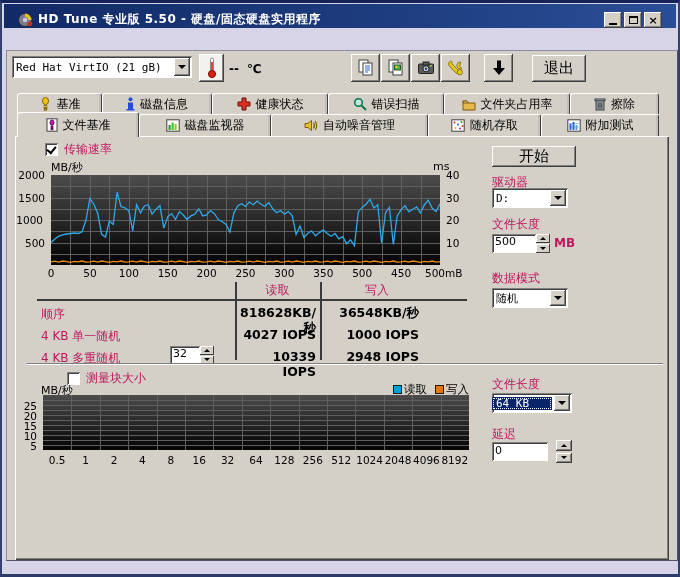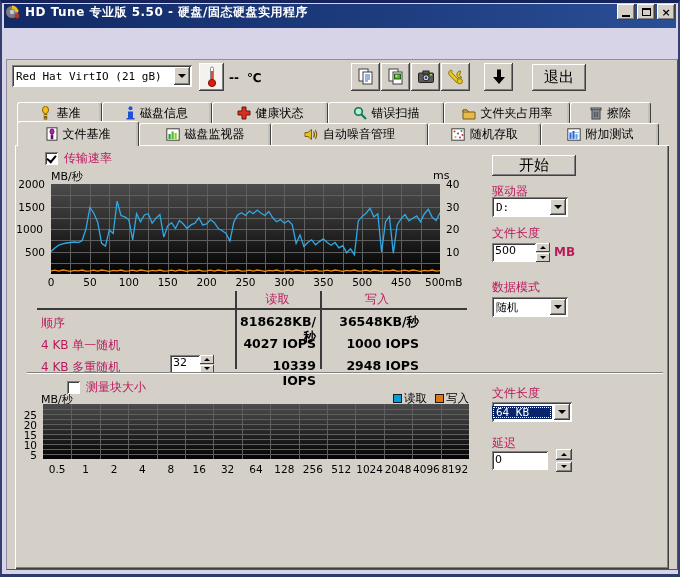--- a/index.html
+++ b/index.html
@@ -1,31 +1,31 @@
 <!DOCTYPE html>
 <html><head>
 <meta charset="utf-8">
 <style>
   html,body{margin:0;padding:0;background:#fff;font-family:"DejaVu Sans","Liberation Sans",sans-serif;}
   *{box-sizing:border-box;}
   .window{position:relative;width:680px;height:577px;background:#d8d4e8;
     border-top:3px solid #15235a;border-left:2px solid #34406e;border-right:2px solid #34406e;border-bottom:3px solid #2c3a6a;}
   
   .titlebar{height:24px;margin:1px 2px 0 2px;background:linear-gradient(90deg,#122a66,#1d3c7e 55%,#2a4e96);
-    display:flex;align-items:flex-start;padding:0 1px;}
+    display:flex;align-items:flex-end;padding:0 14px;}
   .title-text{color:#fff;font-weight:bold;font-size:12px;letter-spacing:.5px;margin-left:4px;flex:1;white-space:nowrap;overflow:hidden;}
   .winbtn{width:18px;height:16px;background:#d4d0c8;margin-left:2px;display:flex;align-items:center;justify-content:center;
     box-shadow:inset -1px -1px 0 #404040,inset 1px 1px 0 #fff,inset -2px -2px 0 #808080;font-size:11px;font-weight:bold;color:#000;}
   .glyph-min{width:8px;height:2px;background:#000;margin-top:8px;}
   .glyph-max{width:9px;height:8px;border:1px solid #000;border-top:2px solid #000;}
   .menubar{height:20px;display:flex;gap:20px;align-items:center;padding:0 9px;font-size:12px;color:#000;background:#d8d4e8;}
   .menu-item{padding:1px 2px;}
   
   .client{position:absolute;left:4px;top:47px;width:672px;height:511px;background:#d4d0c8;
-    border:1px solid #8f8ba2;border-bottom-color:#55516b;border-right-color:#55516b;margin-top:9px;}
+    border:1px solid #8f8ba2;border-bottom-color:#55516b;border-right-color:#55516b;}
   
   .toolbar{position:relative;height:38px;}
   .combo,.field{background:#fff;box-shadow:inset 1px 1px 0 #808080,inset -1px -1px 0 #fff,inset 2px 2px 0 #404040;}
   .combo{position:absolute;display:flex;align-items:center;}
   .combo .val{flex:1;font-size:11px;font-family:"DejaVu Sans Mono",monospace;padding:0 4px;white-space:nowrap;overflow:hidden;}
   .drop-btn{width:16px;height:calc(100% - 4px);margin:2px;background:#d4d0c8;display:flex;align-items:center;justify-content:center;
     box-shadow:inset -1px -1px 0 #404040,inset 1px 1px 0 #fff,inset -2px -2px 0 #808080;}
   .tri-down{width:0;height:0;border-left:4px solid transparent;border-right:4px solid transparent;border-top:4px solid #000;}
   .tri-up-s{width:0;height:0;border-left:3px solid transparent;border-right:3px solid transparent;border-bottom:3px solid #000;}
   .tri-down-s{width:0;height:0;border-left:3px solid transparent;border-right:3px solid transparent;border-top:3px solid #000;}
@@ -182,21 +182,21 @@
         </svg>
         <span>错误扫描</span>
       </div>
       <div class="tab" style="width:126px;">
         <svg width="14" height="13" viewBox="0 0 14 13">
           <path d="M1 3 L5 3 L6.5 5 L13 5 L13 12 L1 12 Z" fill="#e8b84c" stroke="#7a5c10"></path>
           <path d="M1 3 L5 3 L6.5 5 L1 5 Z" fill="#f4d070" stroke="#7a5c10"></path>
         </svg>
         <span>文件夹占用率</span>
       </div>
-      <div class="tab" style="width:81px;">
+      <div class="tab" style="width:89px;">
         <svg width="12" height="14" viewBox="0 0 12 14">
           <rect x="2" y="3.5" width="8" height="9.5" fill="#9aa0a8" stroke="#3a3e44"></rect>
           <rect x="1" y="2" width="10" height="1.8" fill="#b8bec6" stroke="#3a3e44"></rect>
           <line x1="4.2" y1="5.5" x2="4.2" y2="11.5" stroke="#3a3e44"></line>
           <line x1="6" y1="5.5" x2="6" y2="11.5" stroke="#3a3e44"></line>
           <line x1="7.8" y1="5.5" x2="7.8" y2="11.5" stroke="#3a3e44"></line>
         </svg>
         <span>擦除</span>
       </div>
     </div>

